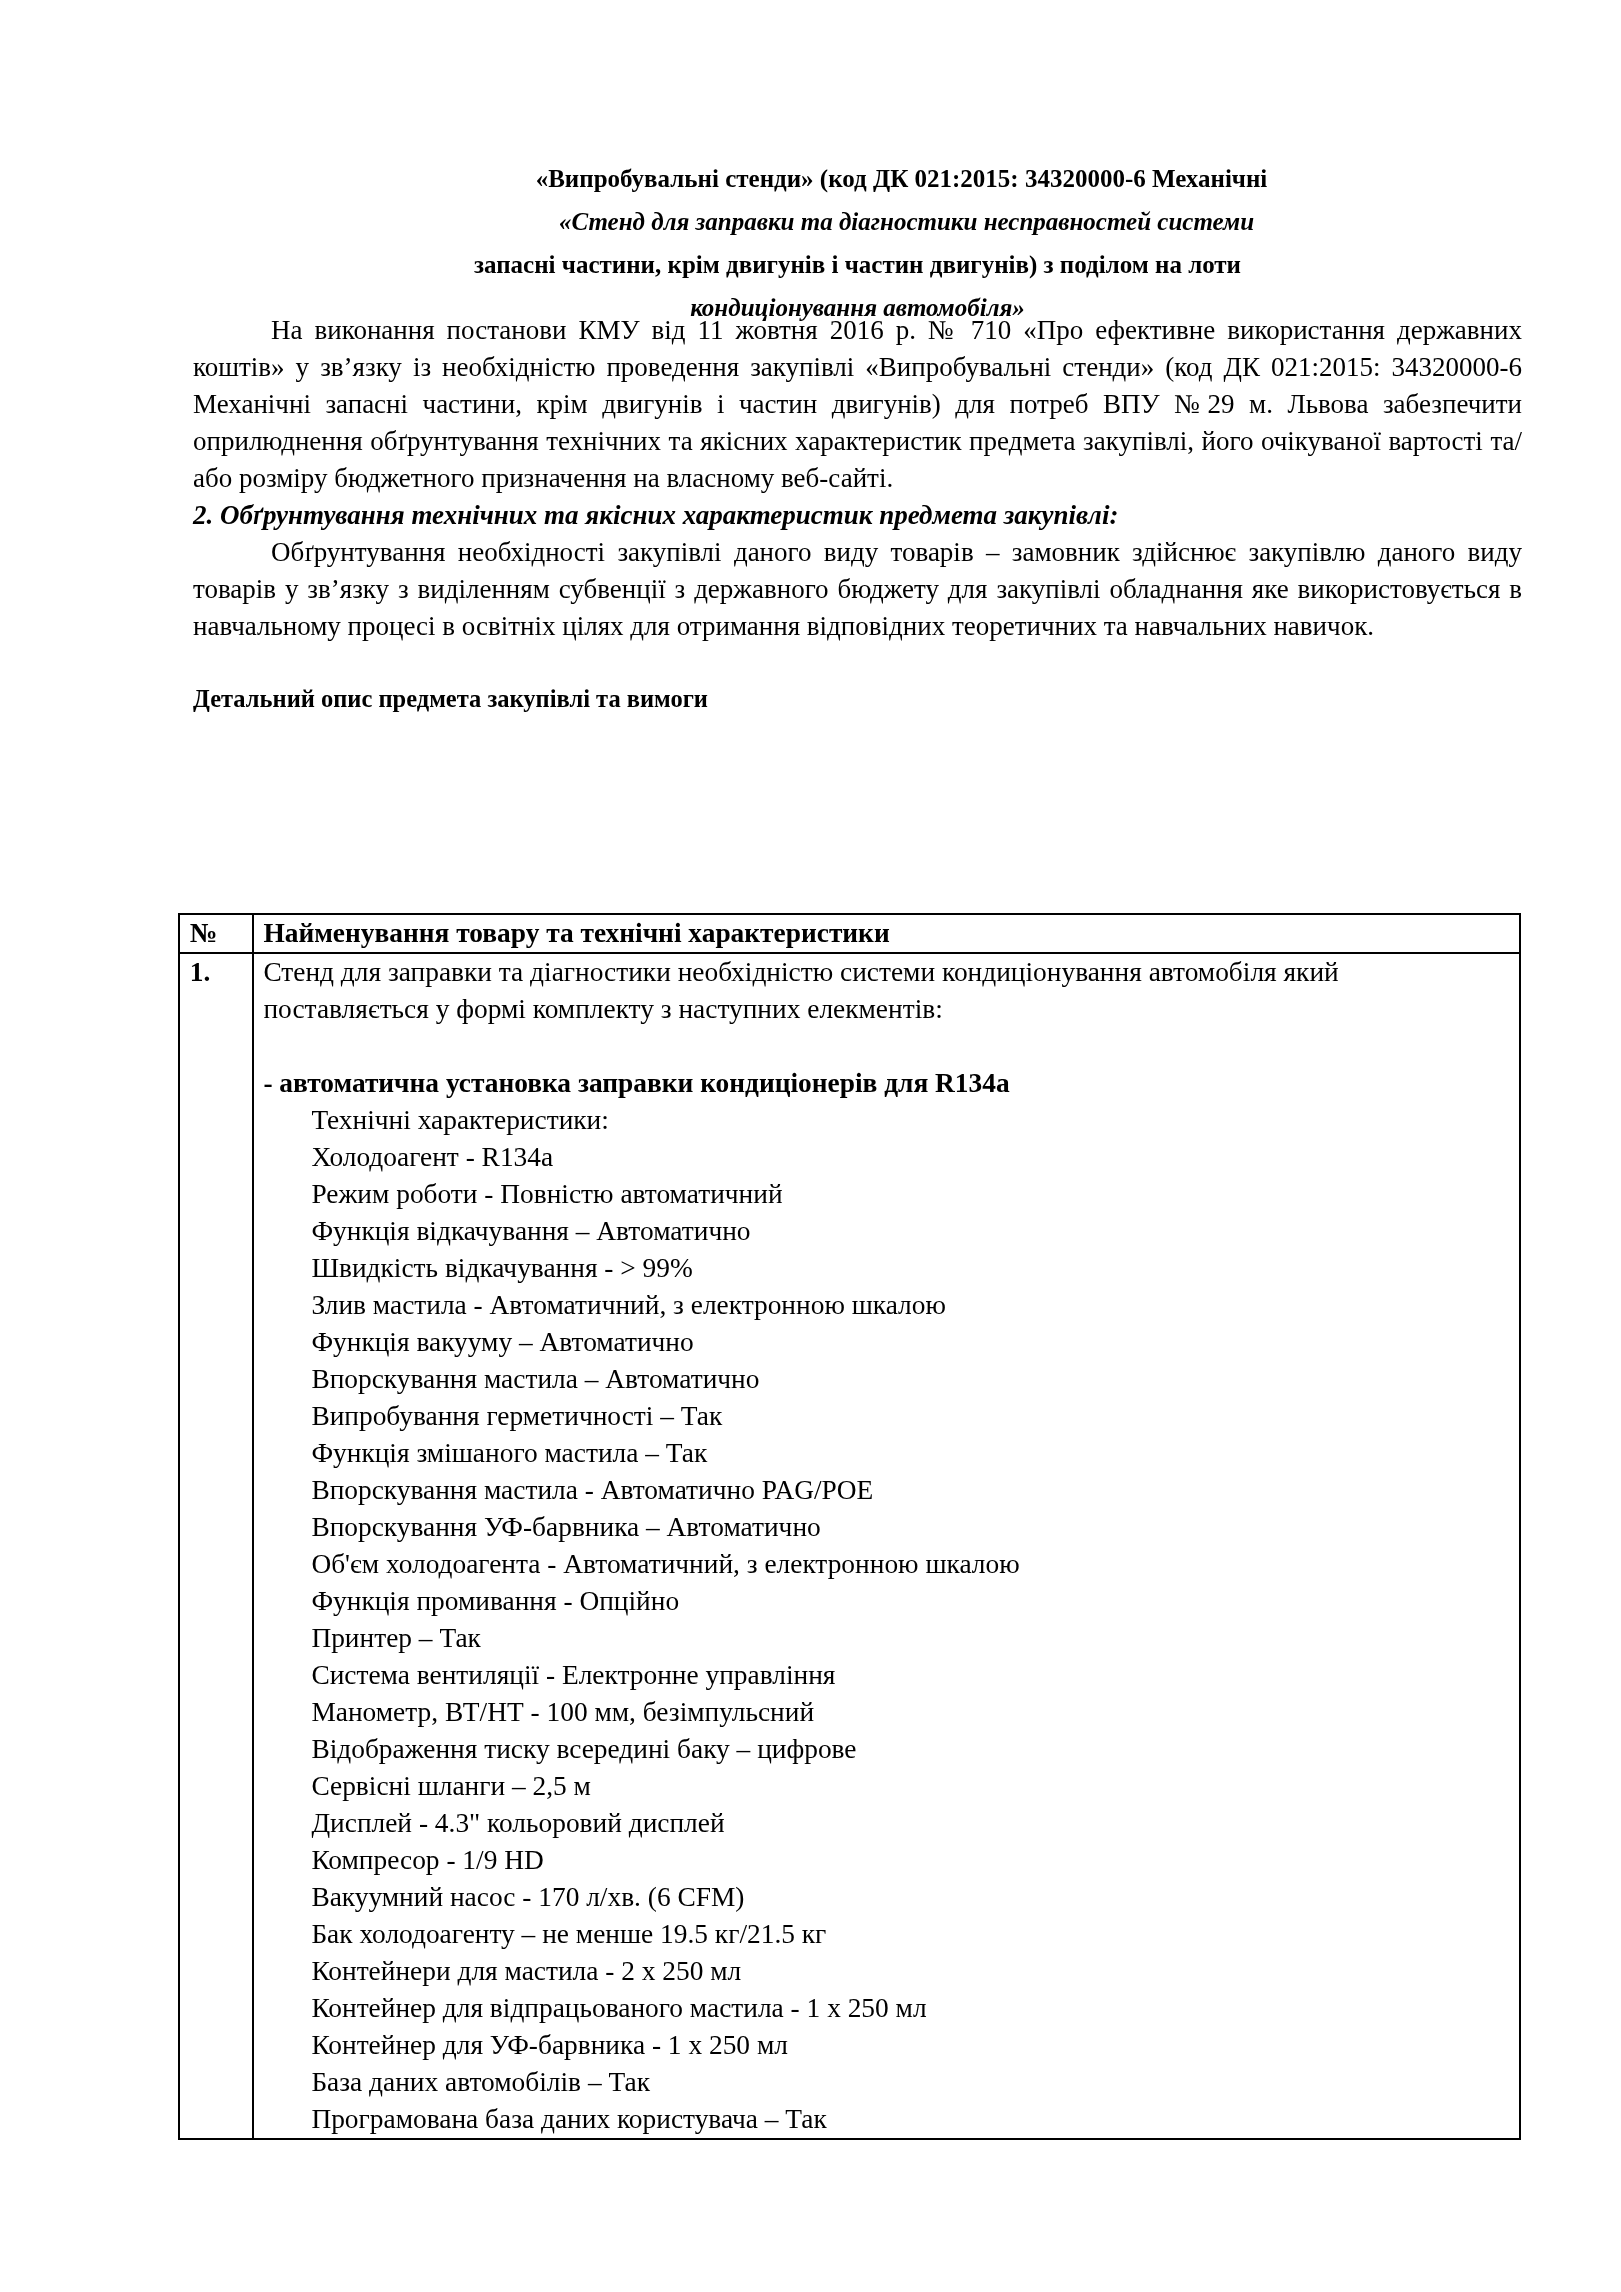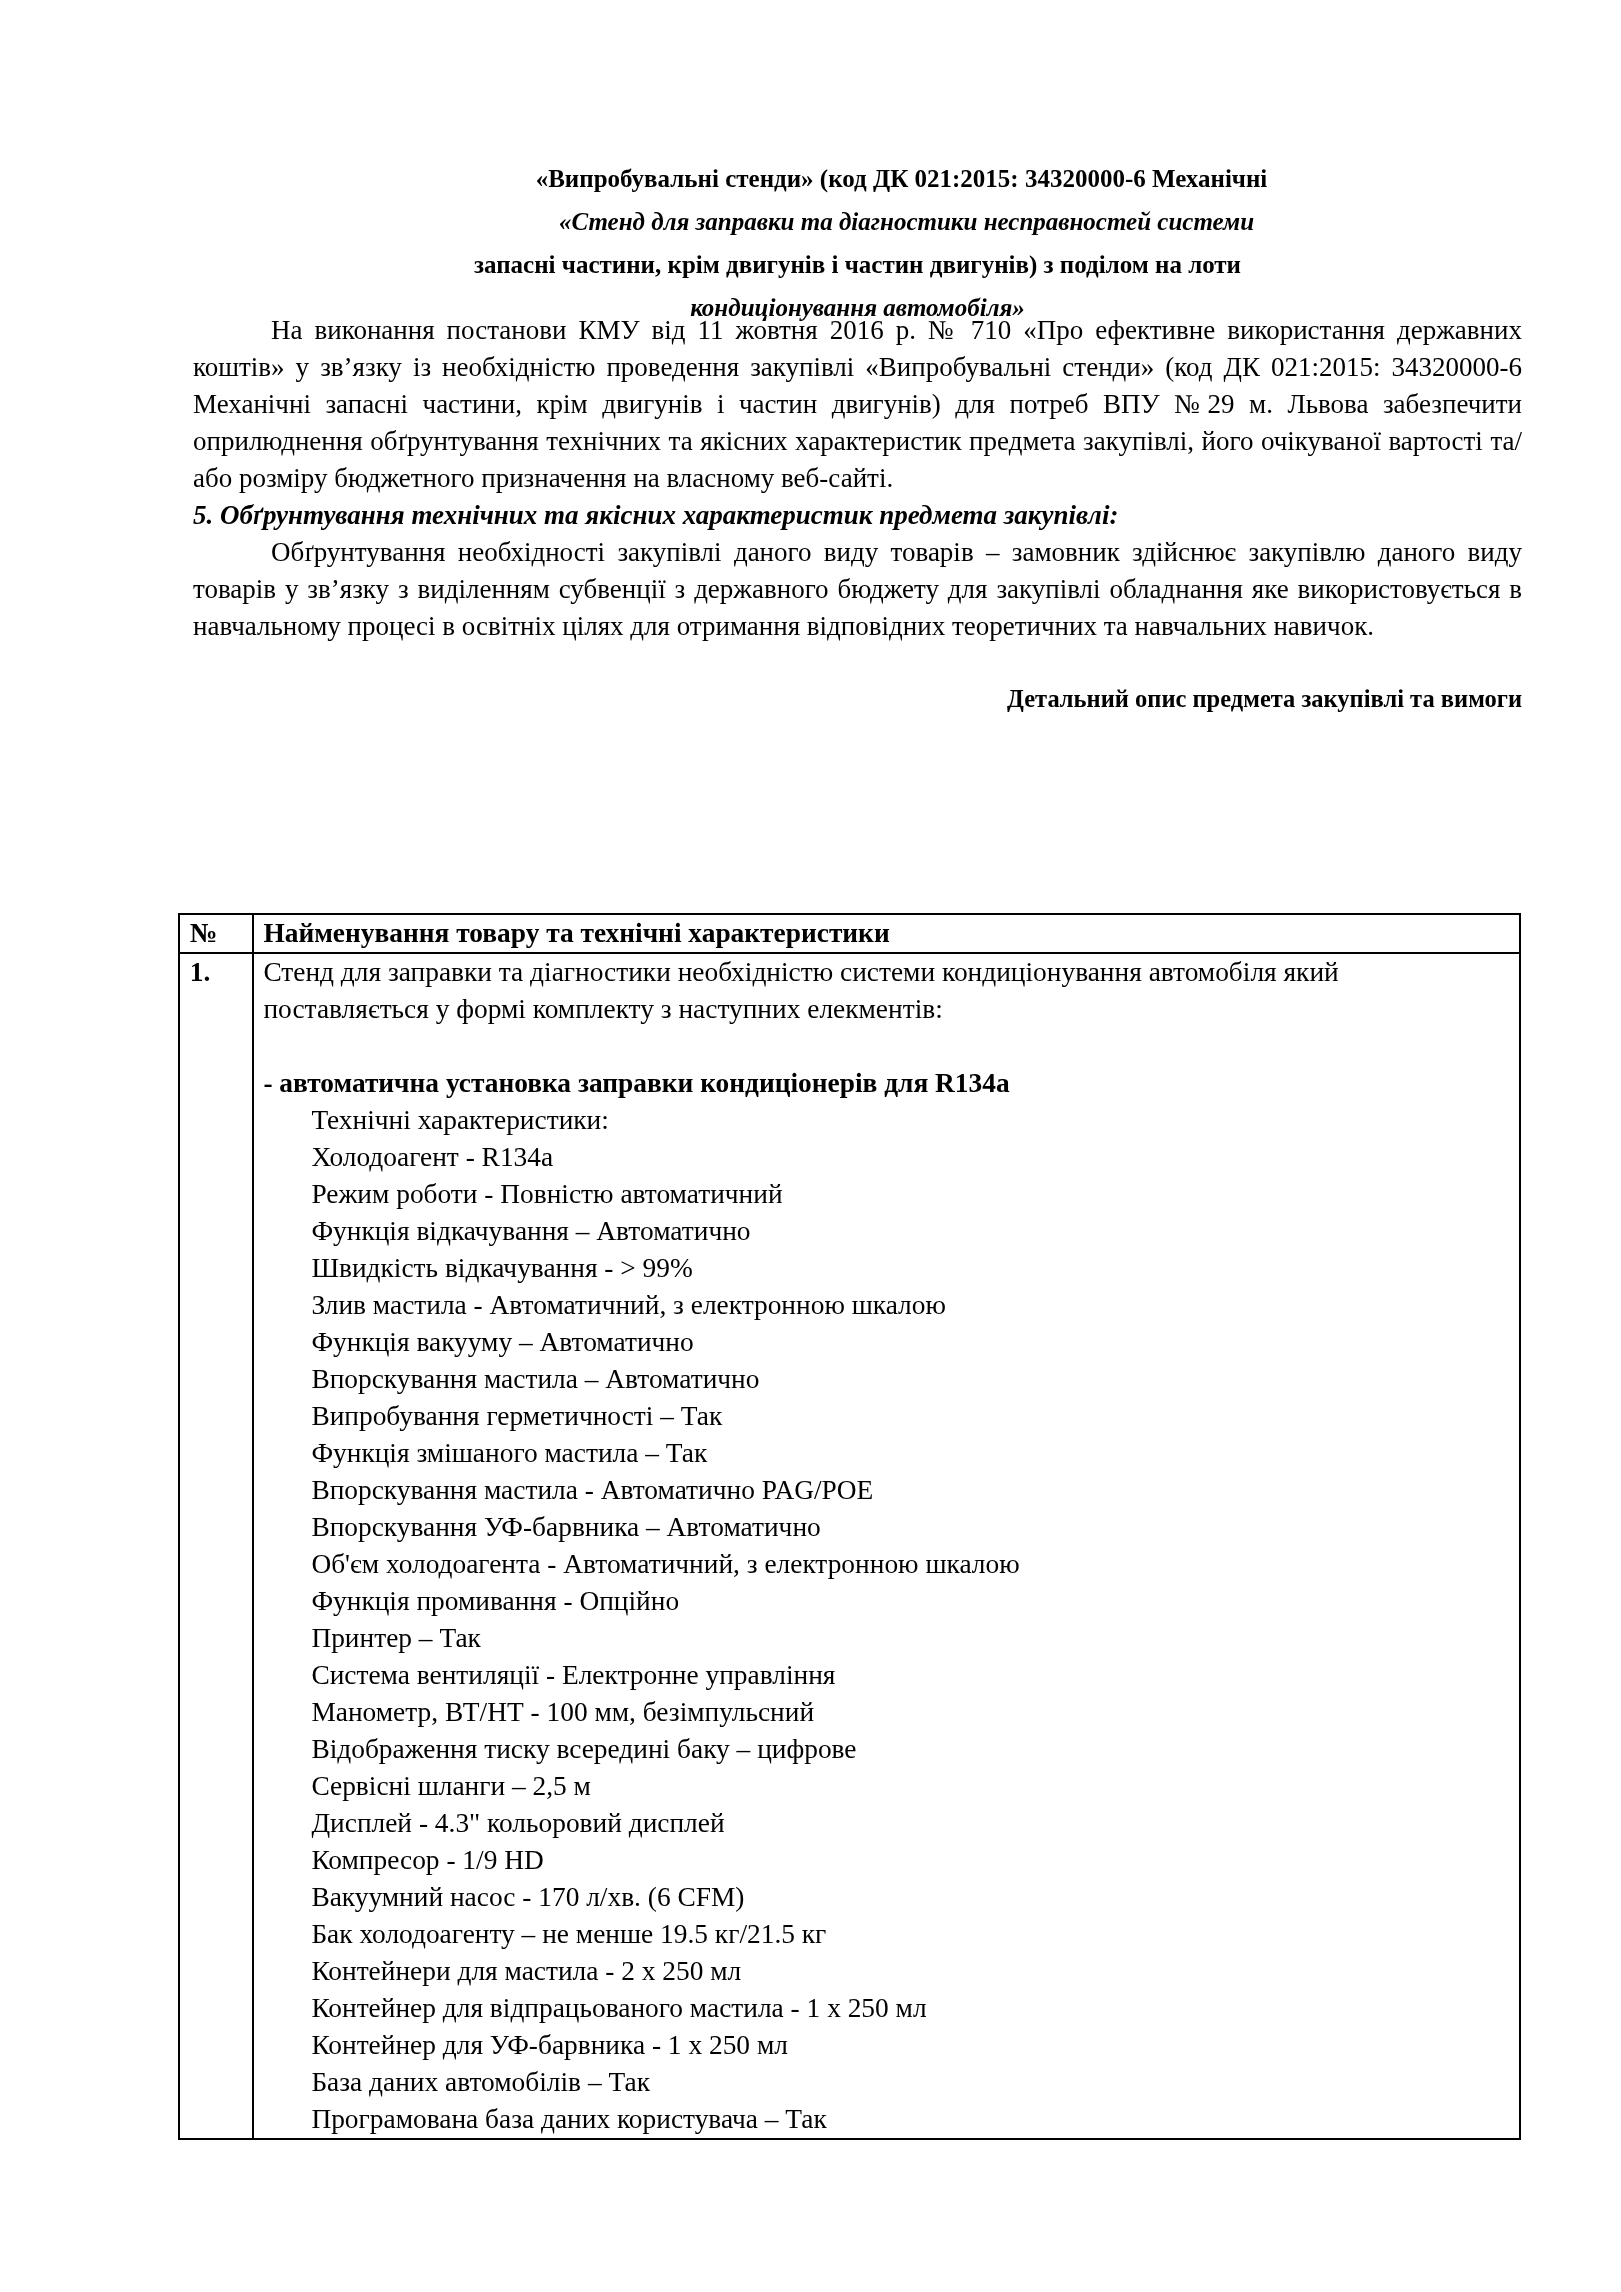--- a/index.html
+++ b/index.html
@@ -50,21 +50,21 @@
       text-indent: 78px;
     }
     .para.no-indent { text-indent: 0; }
     .heading-italic {
       margin: 0;
       font-weight: bold;
       font-style: italic;
     }
     .section-caption {
       margin: 0;
-      text-align: right;
+      text-align: left;
       font-weight: bold;
       font-size: 24.5px;
       margin-top: 35px;
     }
 
     table.spec {
       position: absolute;
       left: 178px;
       top: 913px;
       width: 1343px;
@@ -96,21 +96,21 @@
 
   <div class="title">
     <span class="line line1">«Випробувальні стенди» (код ДК 021:2015: 34320000-6 Механічні</span>
     <span class="line italic line3">«Стенд для заправки та діагностики несправностей системи</span>
     <span class="line">запасні частини, крім двигунів і частин двигунів) з поділом на лоти</span>
     <span class="line italic">кондиціонування автомобіля»</span>
   </div>
 
   <div class="body-text">
     <p class="para">На виконання постанови КМУ від 11 жовтня 2016 р. № 710 «Про ефективне використання державних коштів» у зв’язку із необхідністю проведення закупівлі «Випробувальні стенди» (код ДК 021:2015: 34320000-6 Механічні запасні частини, крім двигунів і частин двигунів) для потреб ВПУ №29 м. Львова забезпечити оприлюднення обґрунтування технічних та якісних характеристик предмета закупівлі, його очікуваної вартості та/або розміру бюджетного призначення на власному веб-сайті.</p>
-    <p class="heading-italic">5. Обґрунтування технічних та якісних характеристик предмета закупівлі:</p>
+    <p class="heading-italic">2. Обґрунтування технічних та якісних характеристик предмета закупівлі:</p>
     <p class="para">Обґрунтування необхідності закупівлі даного виду товарів – замовник здійснює закупівлю даного виду товарів  у зв’язку з виділенням субвенції з державного бюджету для закупівлі обладнання яке використовується в навчальному процесі в освітніх цілях для отримання відповідних теоретичних та навчальних навичок.</p>
     <p class="section-caption">Детальний опис предмета закупівлі та вимоги</p>
   </div>
 </div>
 
 <table class="spec">
   <thead>
     <tr>
       <th class="col-num">№</th>
       <th>Найменування товару та технічні характеристики</th>

